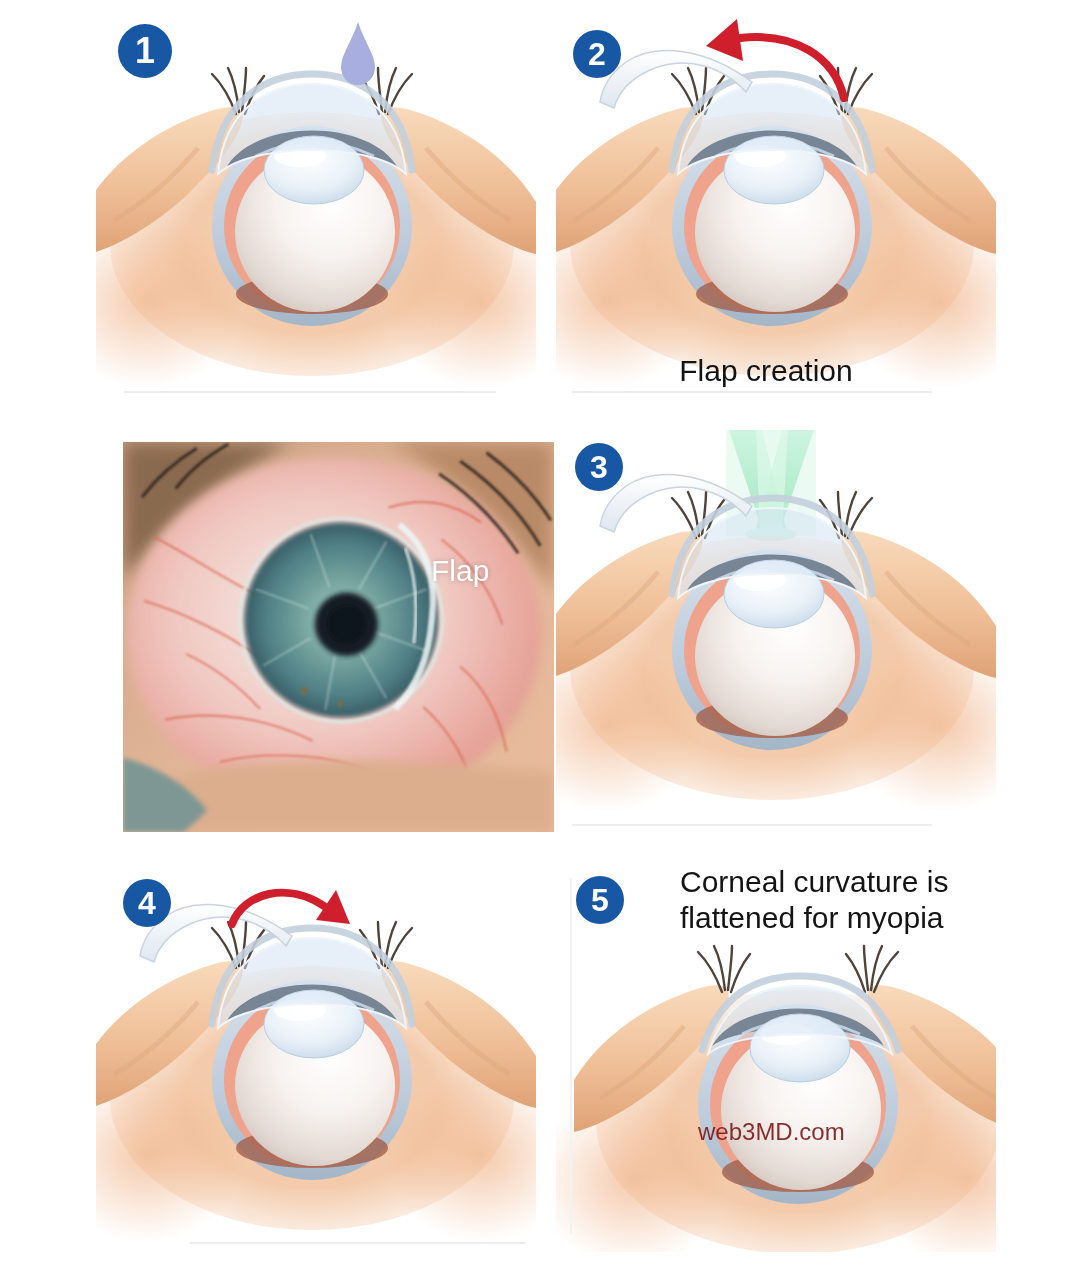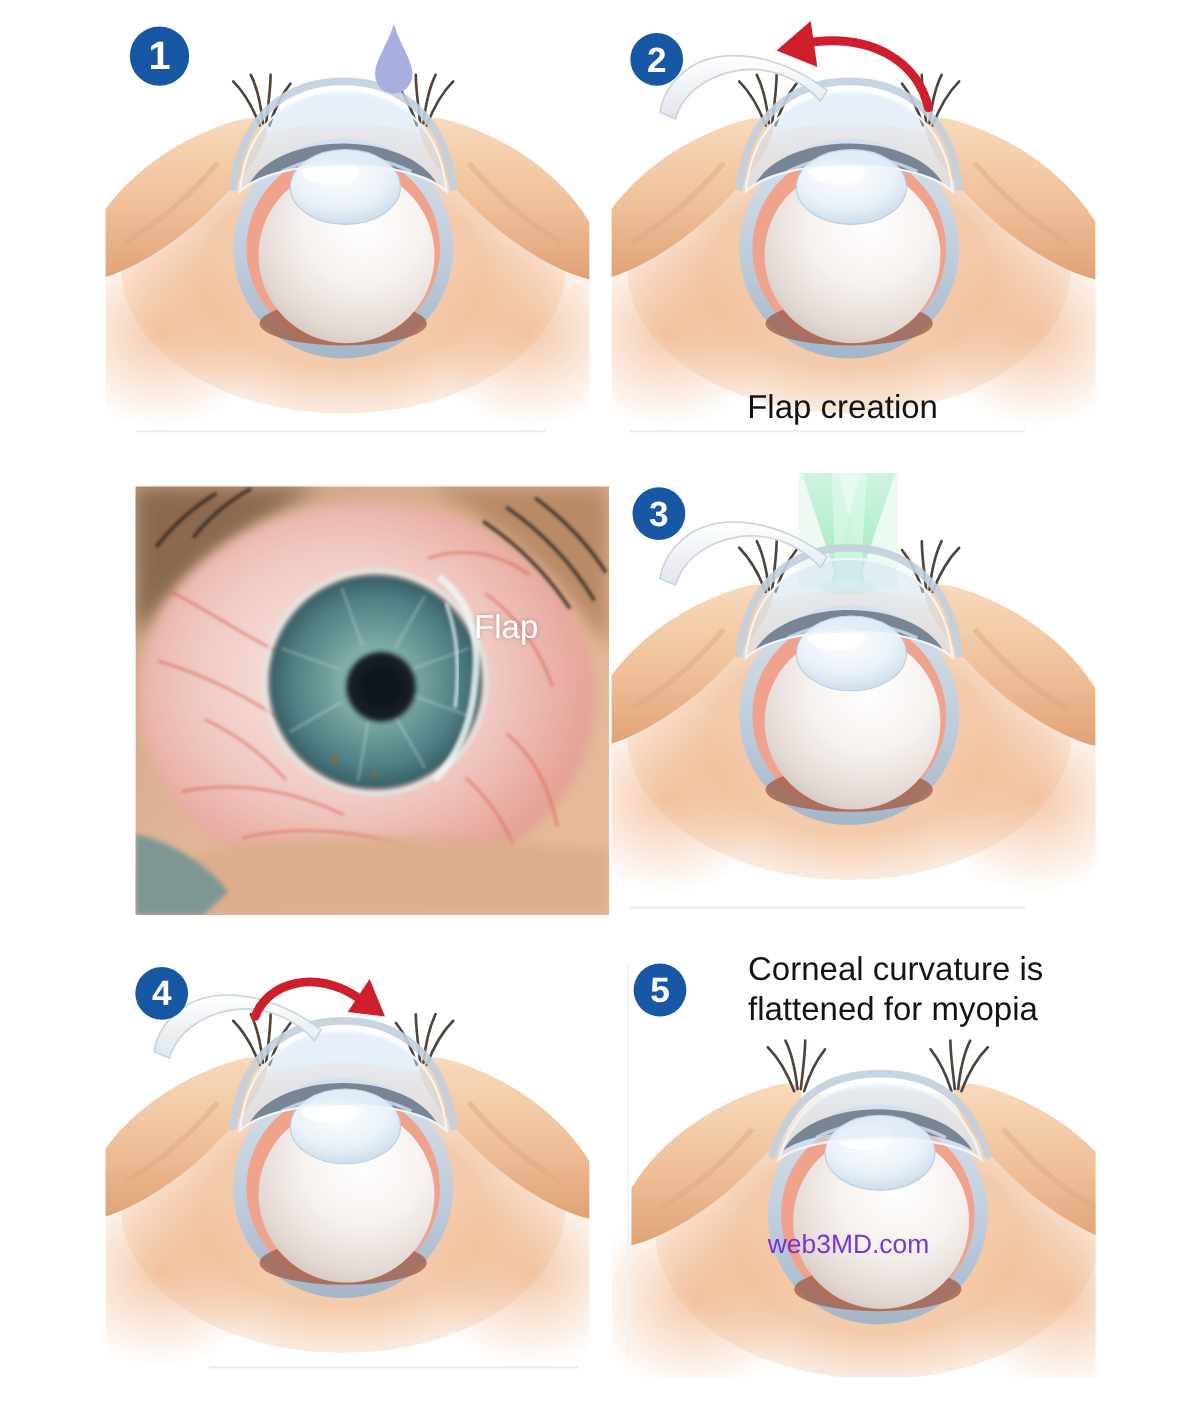--- a/index.html
+++ b/index.html
@@ -22,21 +22,21 @@
     position:absolute;left:80px;top:4px;width:340px;
     font-size:30px;line-height:36px;color:#141414;text-align:left;z-index:6;margin-left:44px;
   }
   .photo-frame{position:absolute;margin:0;padding:11px;overflow:hidden;}
   .photo-frame svg{position:absolute;left:0;top:0;width:100%;height:100%;display:block;}
   .photo-label{
     position:absolute;left:308px;top:112px;color:#ffffff;font-size:30px;z-index:3;
     text-shadow:0 0 4px rgba(80,60,60,.35);
   }
   .watermark{
-    position:absolute;left:142px;top:258px;font-size:24px;color:#6d28d9;z-index:6;opacity:.92;
+    position:absolute;left:142px;top:258px;font-size:24px;color:#7f1d1d;z-index:6;opacity:.92;
   }
   .hairline{position:absolute;background:#ededed;z-index:1;}
   .vline{position:absolute;background:#f2f2f2;z-index:1;}
 </style>
 </head>
 <body>
 
 <div class="canvas">
 
   <svg width="0" height="0" style="position:absolute" aria-hidden="true">

